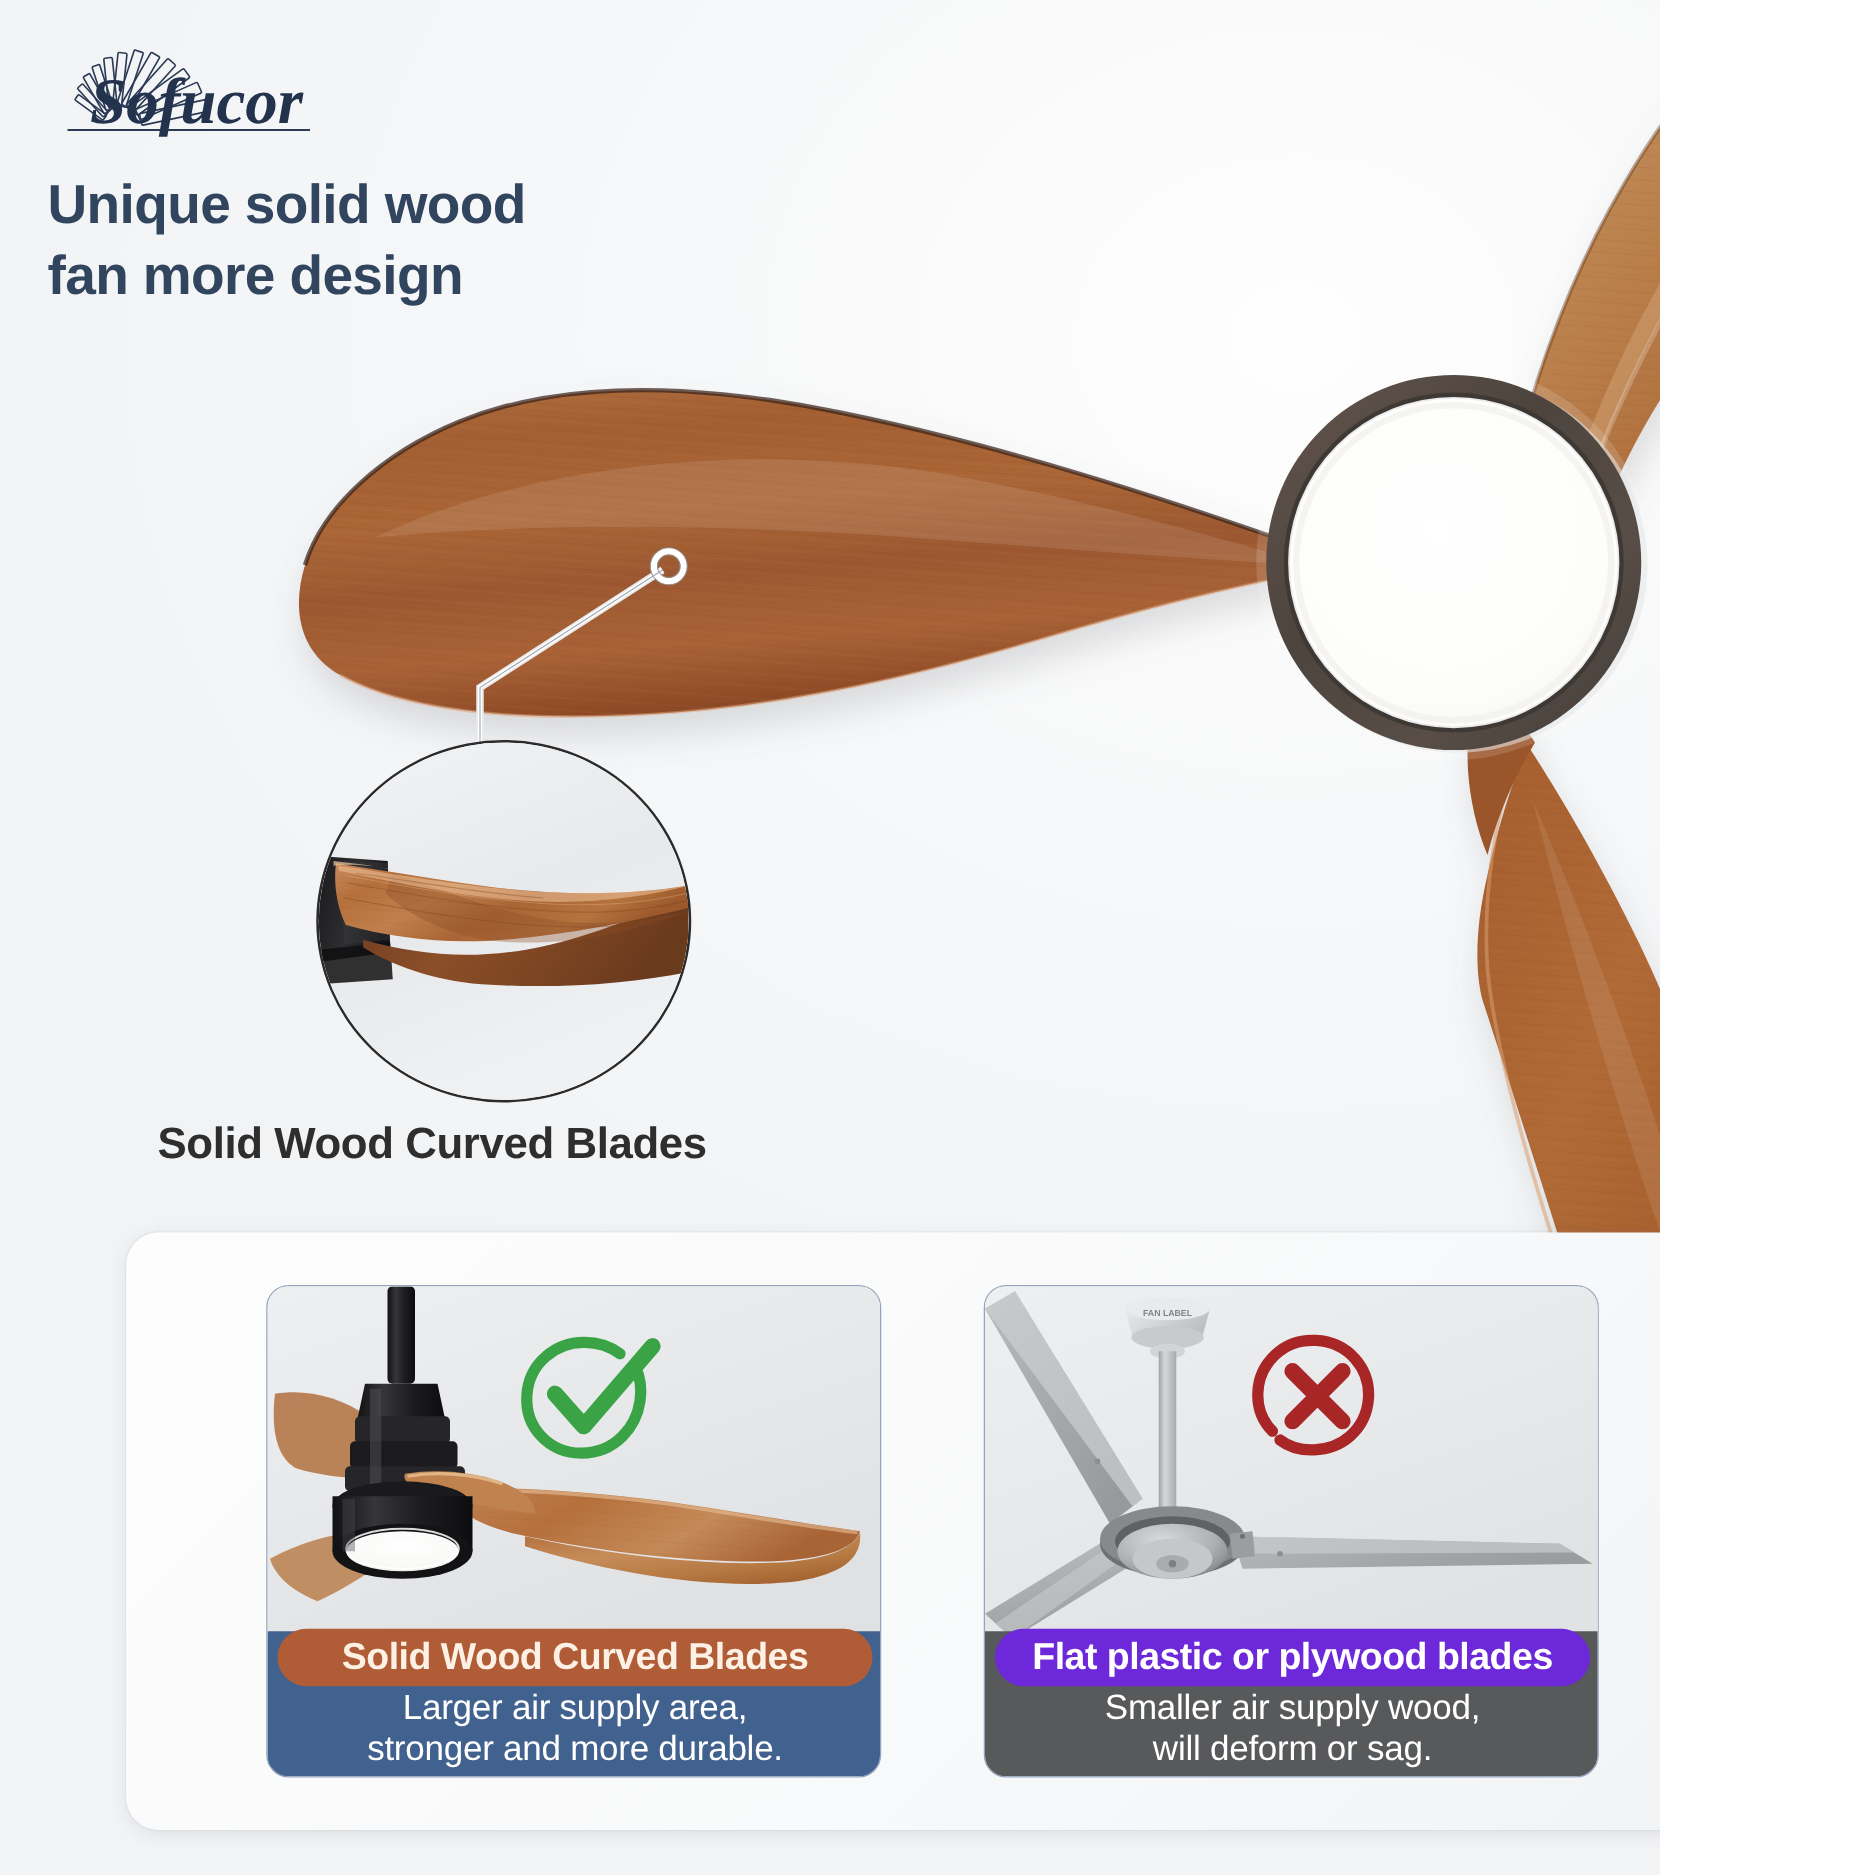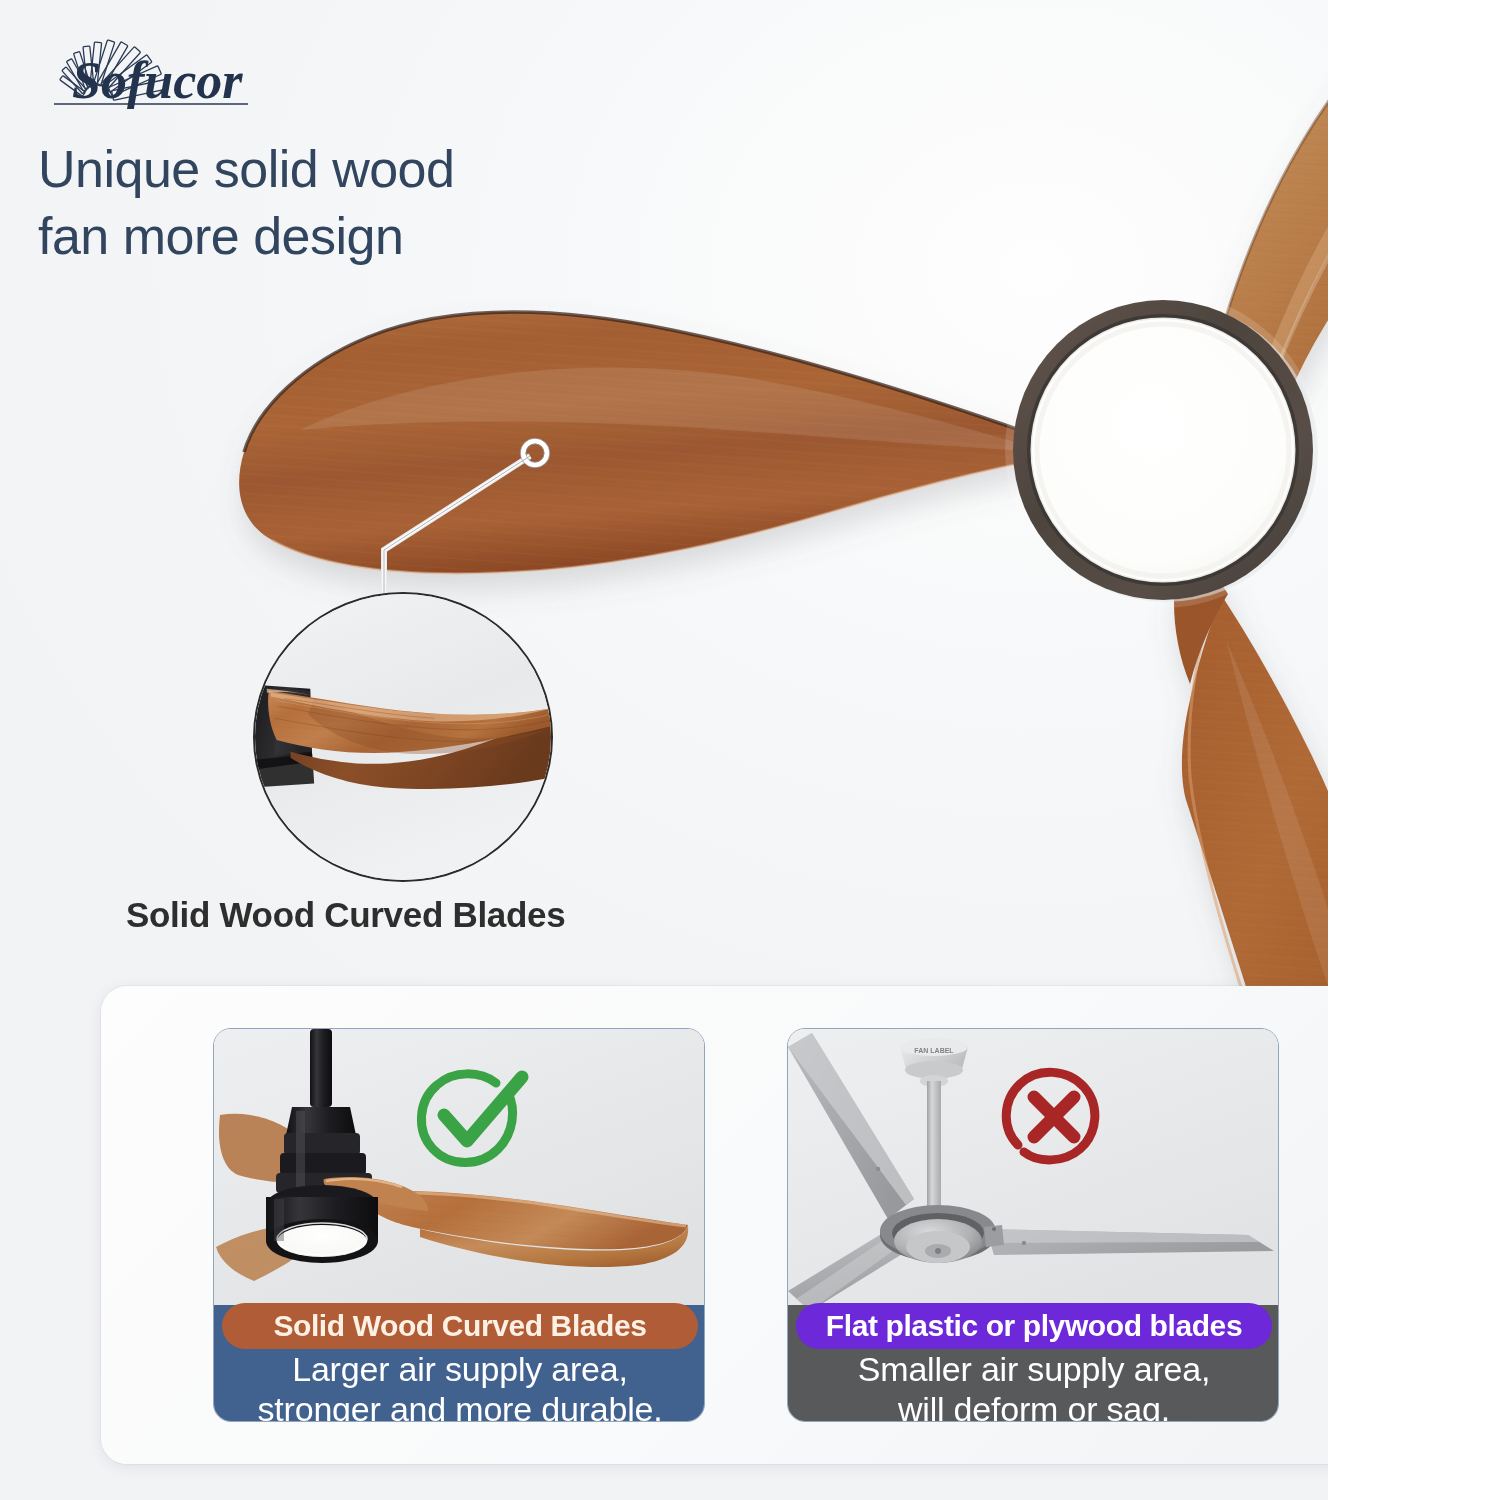--- a/index.html
+++ b/index.html
@@ -30,22 +30,22 @@
     height: 100px;
   }
 
   
   #headline {
     position: absolute;
     left: 38px;
     top: 136px;
     width: 700px;
     color: #31455e;
-    font-size: 52px;
-    font-weight: normal;
+    font-size: 44px;
+    font-weight: bold;
     line-height: 1.29;
     letter-spacing: -0.5px;
   }
 
   
   #fan {
     position: absolute;
     left: 0;
     top: 0;
     width: 1500px;
@@ -155,21 +155,21 @@
     text-align: center;
     letter-spacing: -0.4px;
     white-space: nowrap;
   }
   #pill-good { background: #b05d37; color: #fdf0e4; }
   #pill-bad  { background: #6d28d9; color: #ffffff; }
 
   .cmp-desc {
     position: relative;
     color: #ffffff;
-    font-size: 34px;
+    font-size: 28px;
     font-weight: normal;
     line-height: 1.18;
     letter-spacing: -0.2px;
     padding: 2px 10px 0;
     white-space: pre-line;
   }
 </style>
 </head>
 <body>
 
@@ -640,20 +640,20 @@
 
       <svg class="mark-icon" id="mark-bad" viewBox="0 0 120 120">
         <path d="M24 88 C 8 72, 8 44, 26 27 C 44 10, 74 12, 90 30
                  C 106 48, 104 76, 86 92 C 70 106, 44 106, 30 95" fill="none" stroke="#a82626" stroke-width="9" stroke-linecap="round"></path>
         <path d="M40 40 L 80 80" fill="none" stroke="#a82626" stroke-width="13" stroke-linecap="round"></path>
         <path d="M80 40 L 40 80" fill="none" stroke="#a82626" stroke-width="13" stroke-linecap="round"></path>
       </svg>
 
       <div class="cmp-footer" id="footer-bad">
         <div class="cmp-pill" id="pill-bad">Flat plastic or plywood blades</div>
-        <div class="cmp-desc">Smaller air supply area,
+        <div class="cmp-desc">Smaller air supply wood,
 will deform or sag.</div>
       </div>
     </div>
 
   </div>
 
 </div>
 
 </body></html>

